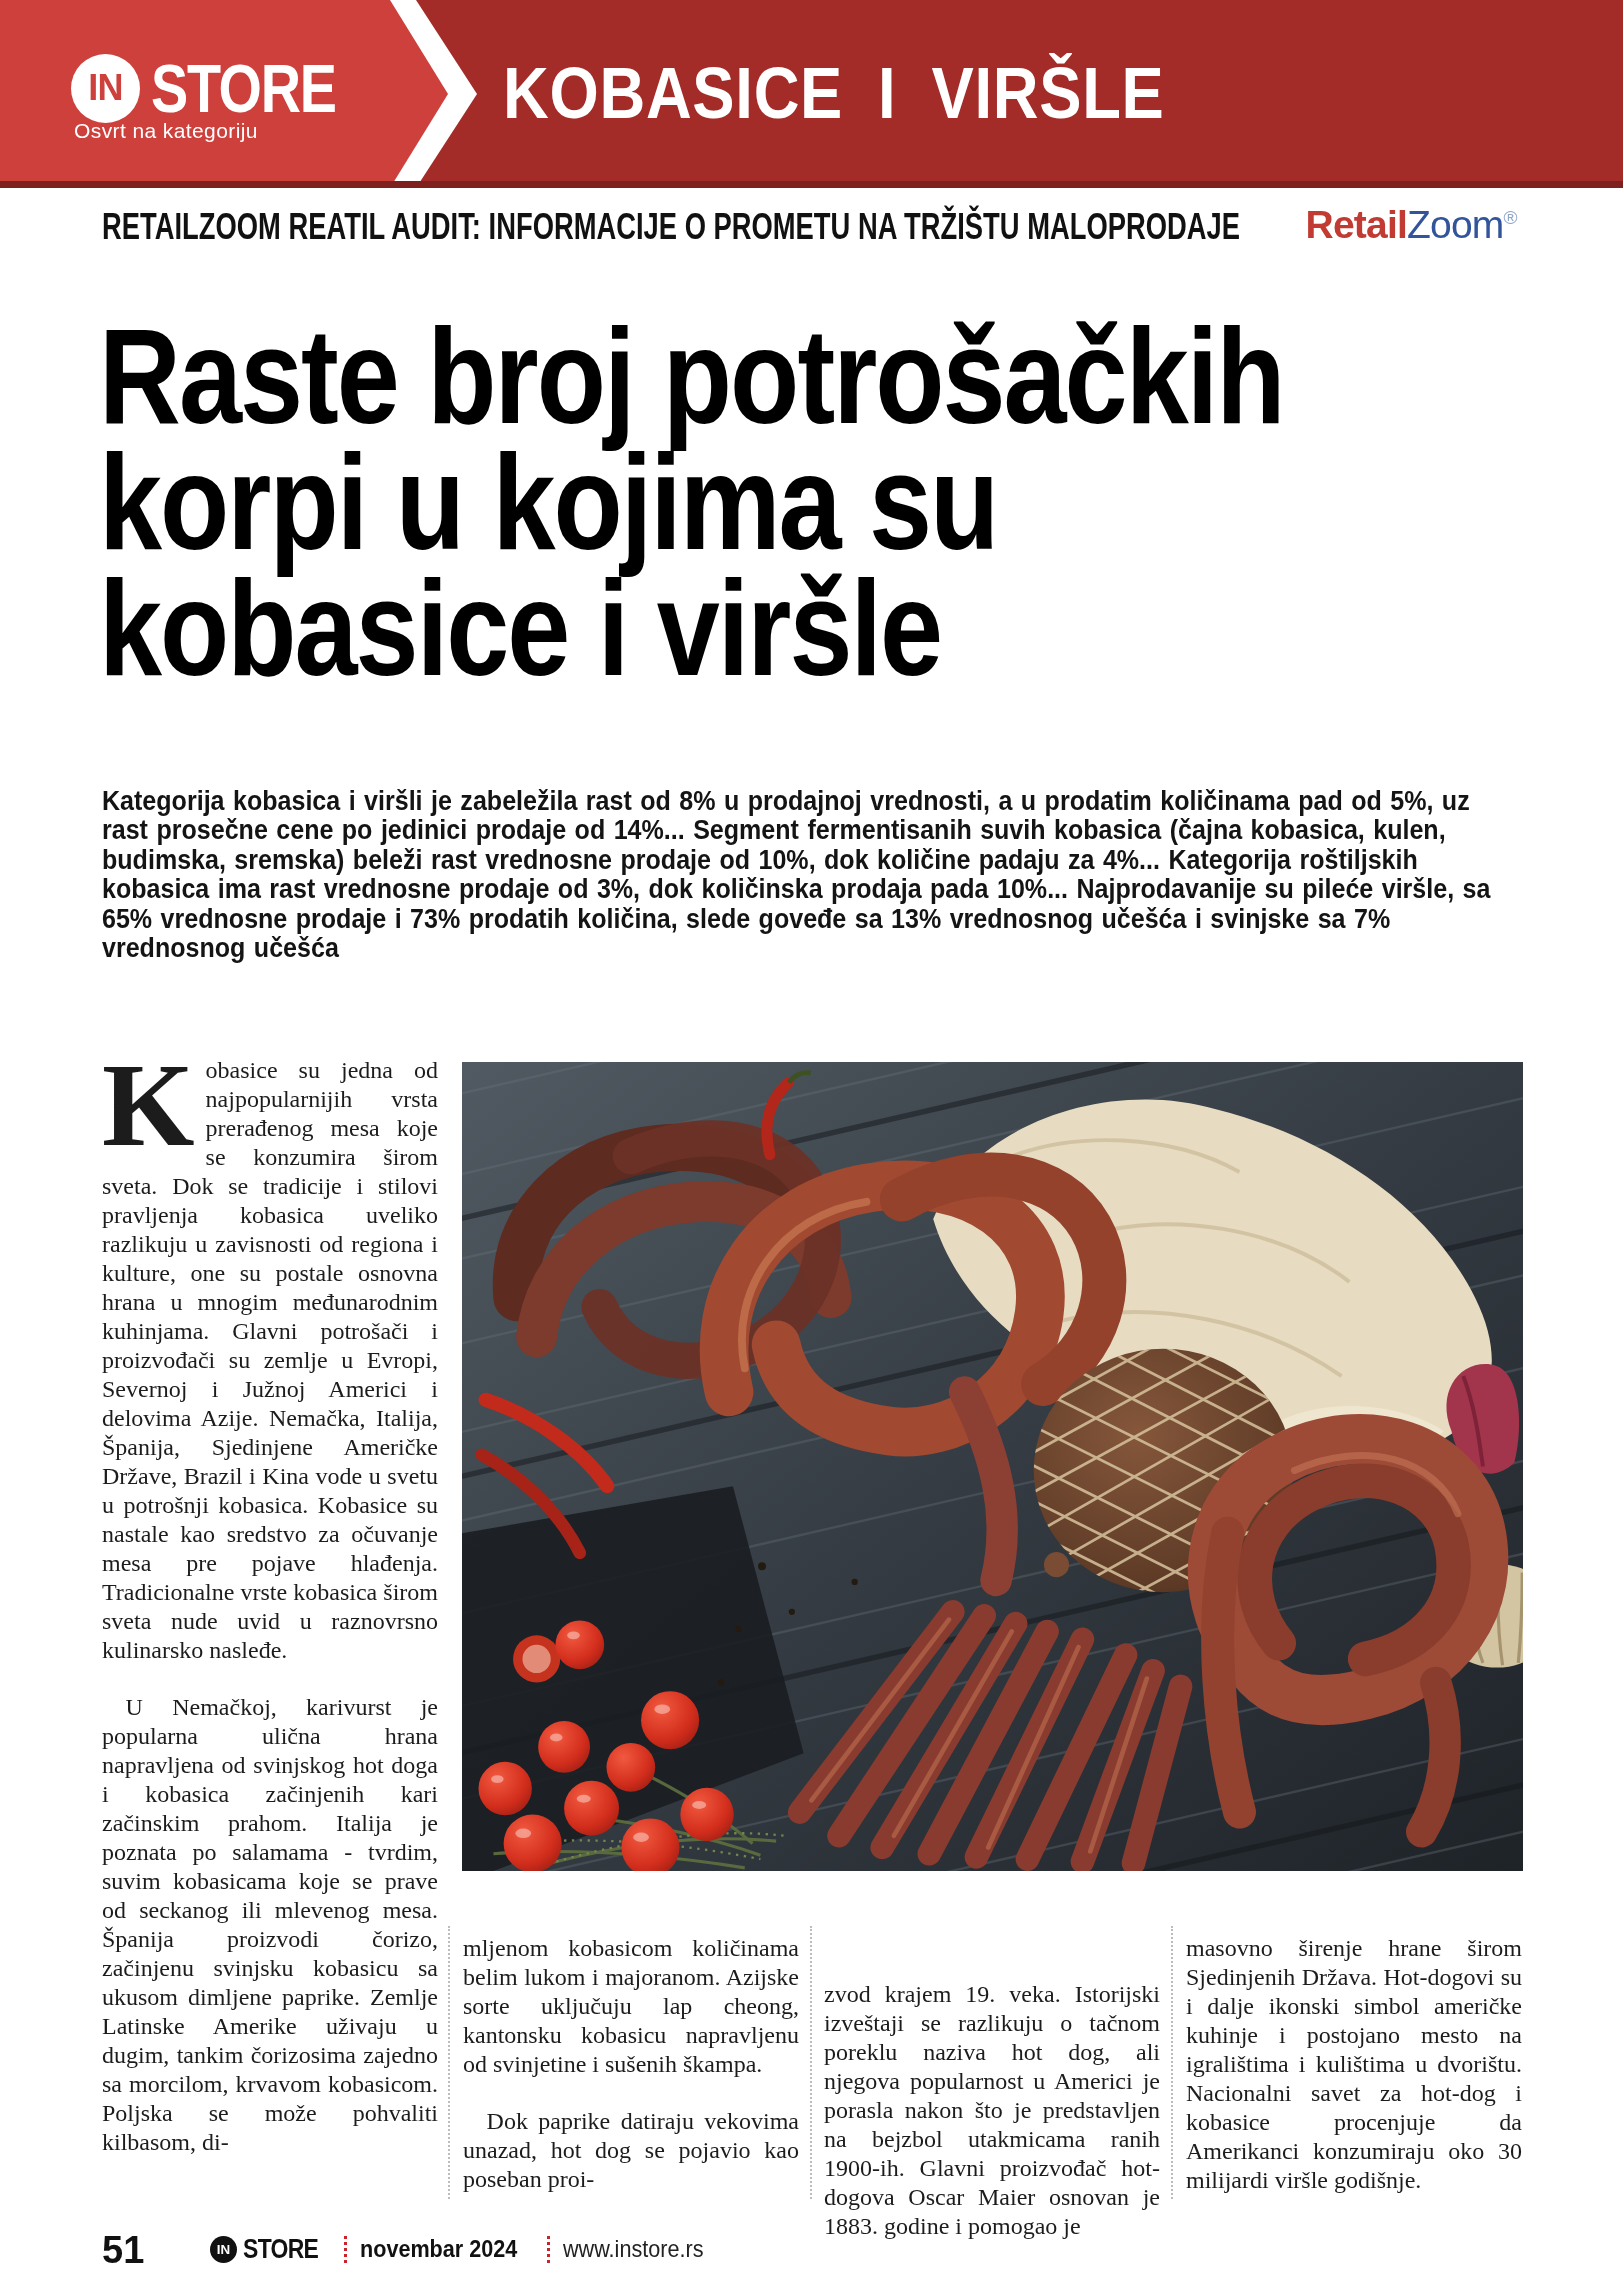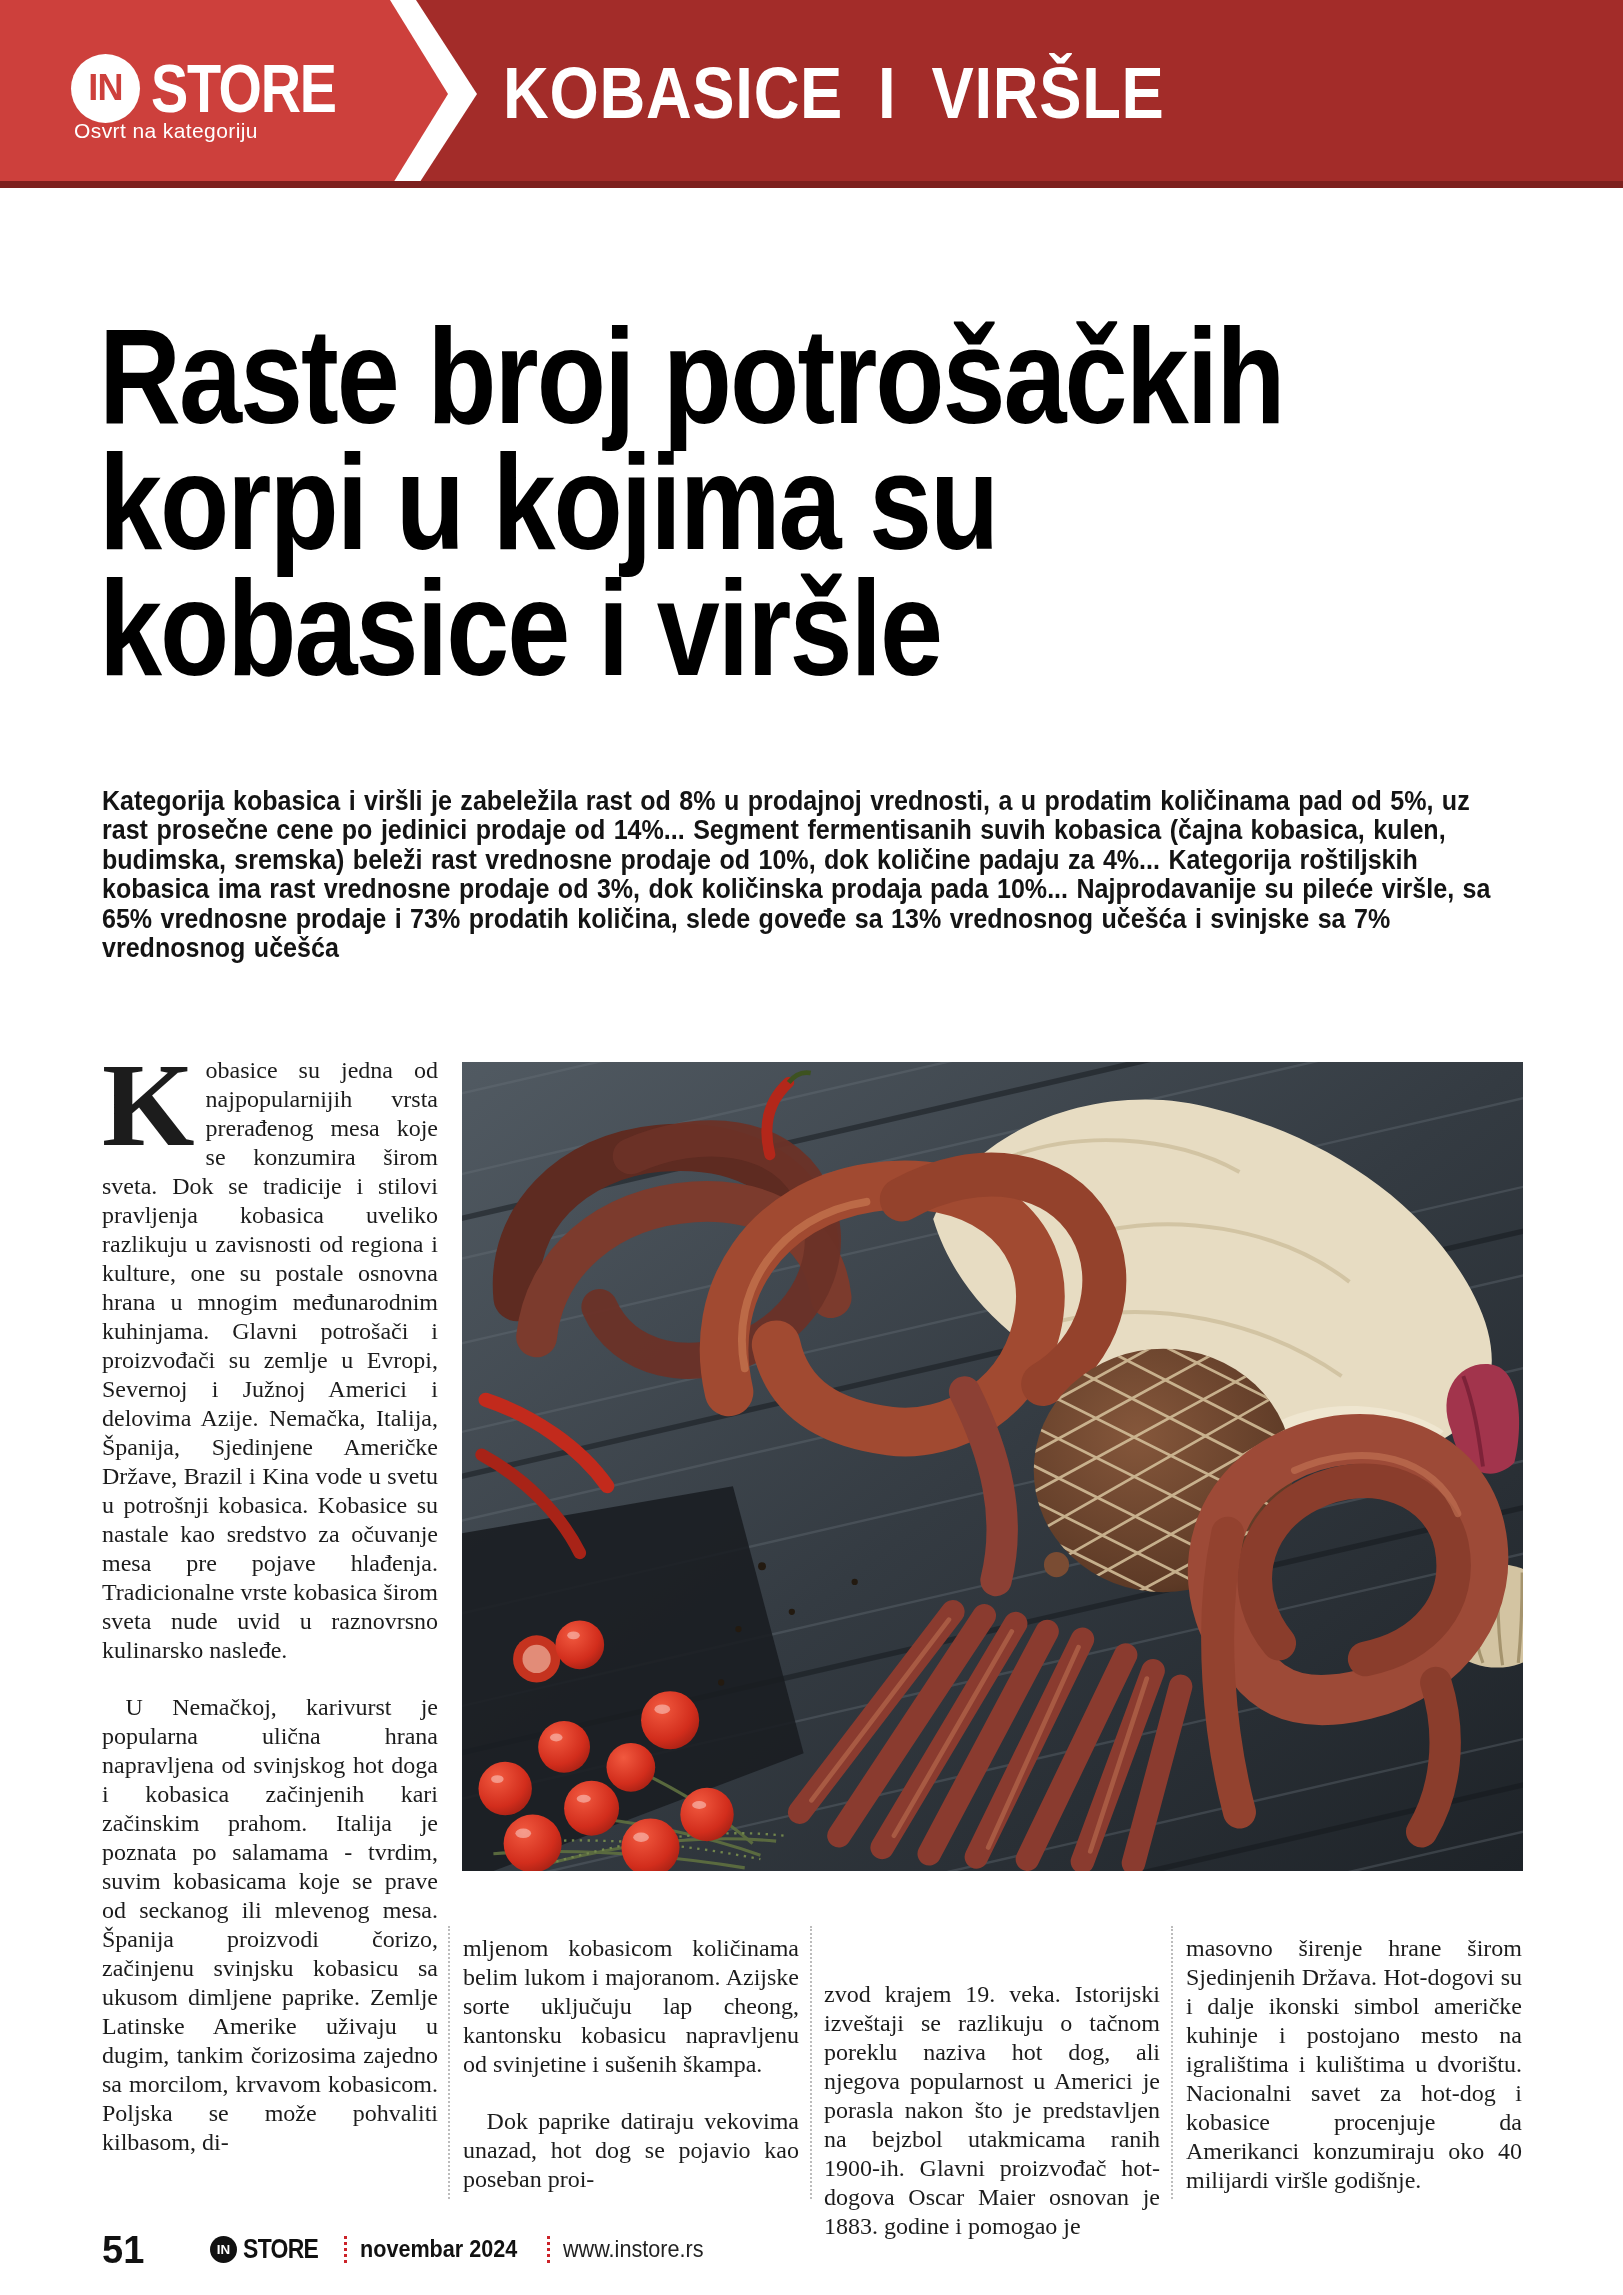--- a/index.html
+++ b/index.html
@@ -87,20 +87,26 @@
     <div class="logo">
       <div class="logo-circle">
         <span class="logo-in">IN</span>
       </div>
       <span class="logo-store">STORE</span>
     </div>
     <div class="logo-tagline">Osvrt na kategoriju</div>
     <div class="category-title">KOBASICE I VIRŠLE</div>
   </div>
 
+  <div class="audit">
+    <div class="audit-text">RETAILZOOM REATIL AUDIT: INFORMACIJE O PROMETU NA TRŽIŠTU MALOPRODAJE</div>
+    <div class="rz-logo">
+      <span class="rz-retail">Retail</span><span class="rz-zoom">Zoom</span><span class="rz-reg">®</span>
+    </div>
+  </div>
 
   <div class="headline">
     <div>Raste broj potrošačkih</div>
     <div>korpi u kojima su</div>
     <div>kobasice i viršle</div>
   </div>
 
   <div class="intro">Kategorija kobasica i viršli je zabeležila rast od 8% u prodajnoj vrednosti, a u prodatim količinama pad od 5%, uz rast prosečne cene po jedinici prodaje od 14%... Segment fermentisanih suvih kobasica (čajna kobasica, kulen, budimska, sremska) beleži rast vrednosne prodaje od 10%, dok količine padaju za 4%... Kategorija roštiljskih kobasica ima rast vrednosne prodaje od 3%, dok količinska prodaja pada 10%... Najprodavanije su pileće viršle, sa 65% vrednosne prodaje i 73% prodatih količina, slede goveđe sa 13% vrednosnog učešća i svinjske sa 7% vrednosnog učešća</div>
 
   <div class="article">
@@ -277,21 +283,21 @@
     <div class="vsep vsep3"></div>
 
     <div class="col col2">
       <p>mljenom kobasicom količinama belim lukom i majoranom. Azijske sorte uključuju lap cheong, kantonsku kobasicu napravljenu od svinjetine i sušenih škampa.</p>
       <p>Dok paprike datiraju vekovima unazad, hot dog se pojavio kao poseban proi-</p>
     </div>
     <div class="col col3">
       <p>zvod krajem 19. veka. Istorijski izveštaji se razlikuju o tačnom poreklu naziva hot dog, ali njegova popularnost u Americi je porasla nakon što je predstavljen na bejzbol utakmicama ranih 1900-ih. Glavni proizvođač hot-dogova Oscar Maier osnovan je 1883. godine i pomogao je</p>
     </div>
     <div class="col col4">
-      <p>masovno širenje hrane širom Sjedinjenih Država. Hot-dogovi su i dalje ikonski simbol američke kuhinje i postojano mesto na igralištima i kulištima u dvorištu. Nacionalni savet za hot-dog i kobasice procenjuje da Amerikanci konzumiraju oko 40 milijardi viršle godišnje.</p>
+      <p>masovno širenje hrane širom Sjedinjenih Država. Hot-dogovi su i dalje ikonski simbol američke kuhinje i postojano mesto na igralištima i kulištima u dvorištu. Nacionalni savet za hot-dog i kobasice procenjuje da Amerikanci konzumiraju oko 30 milijardi viršle godišnje.</p>
     </div>
   </div>
 
   <div class="footer">
     <div class="page-num">51</div>
     <div class="footer-group">
       <div class="f-logo">
         <div class="f-circle">
             <span>IN</span>
           </div>

